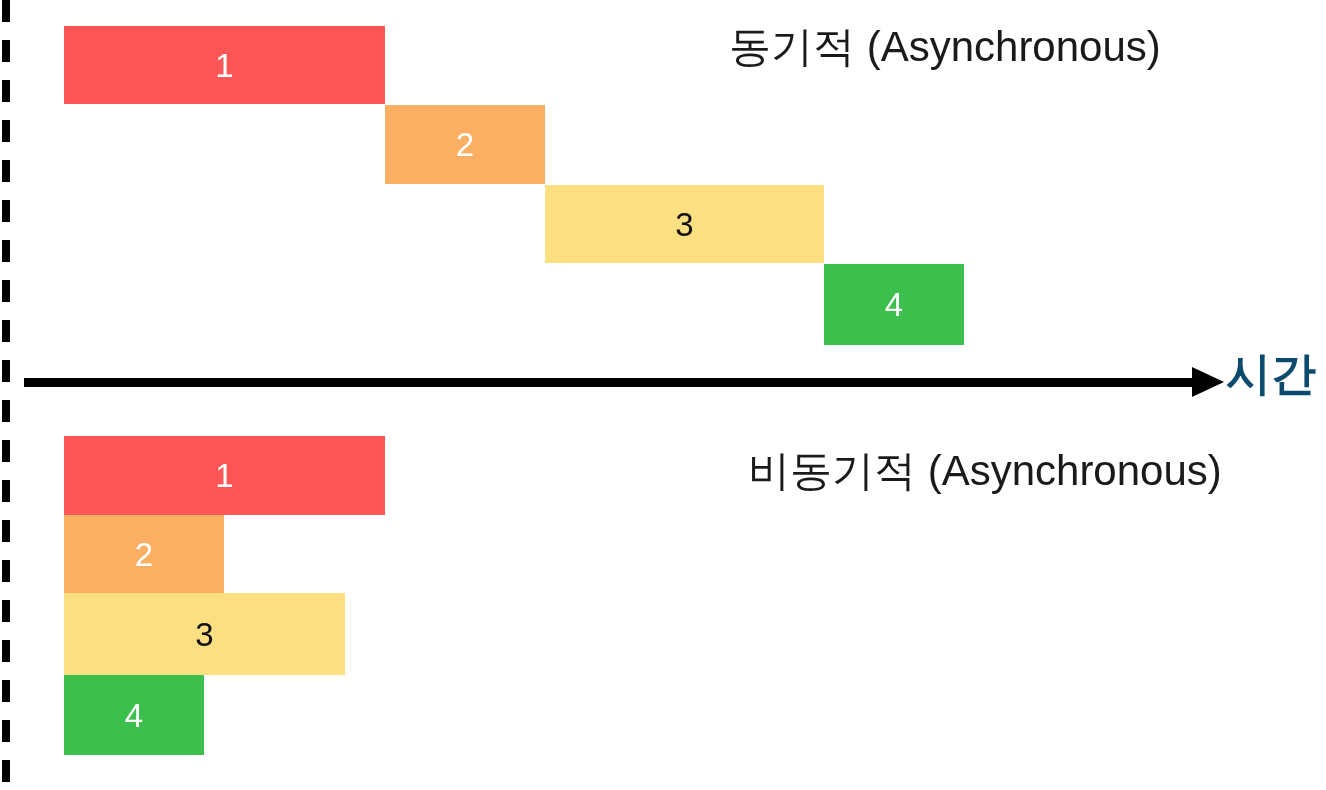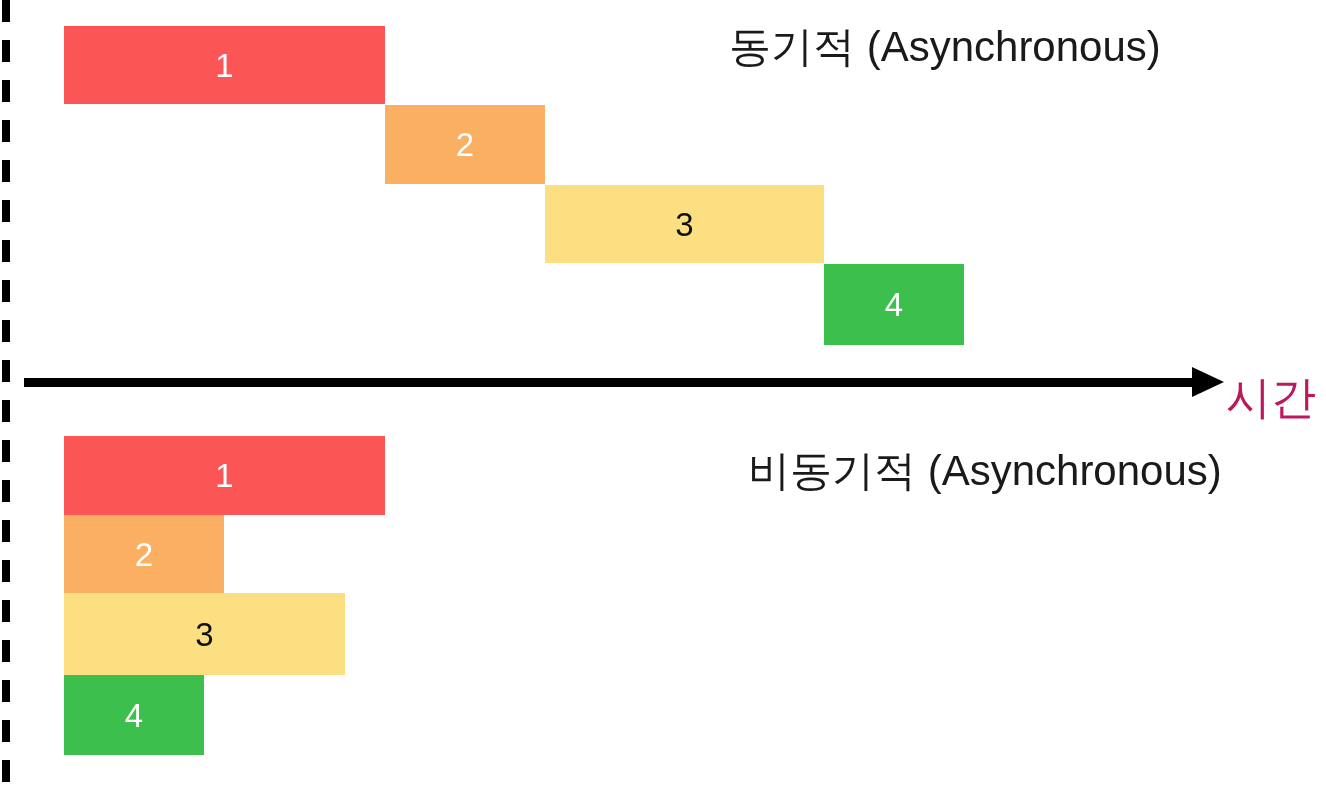--- a/index.html
+++ b/index.html
@@ -57,25 +57,24 @@
     height: 0;
     border-top: 15.5px solid transparent;
     border-bottom: 15.5px solid transparent;
     border-left: 32px solid #000000;
   }
   #axis-label {
     position: absolute;
     left: 1226px;
     top: 351px;
     font-size: 45px;
-    font-weight: normal;
-    color: #be185d;
+    font-weight: bold;
+    color: #0c4a6e;
     line-height: 1;
     white-space: nowrap;
-    margin-top: 24px;
   }
   
   .section-caption {
     position: absolute;
     font-size: 42px;
     font-weight: normal;
     color: #1a1a1a;
     line-height: 1;
     white-space: nowrap;
   }

